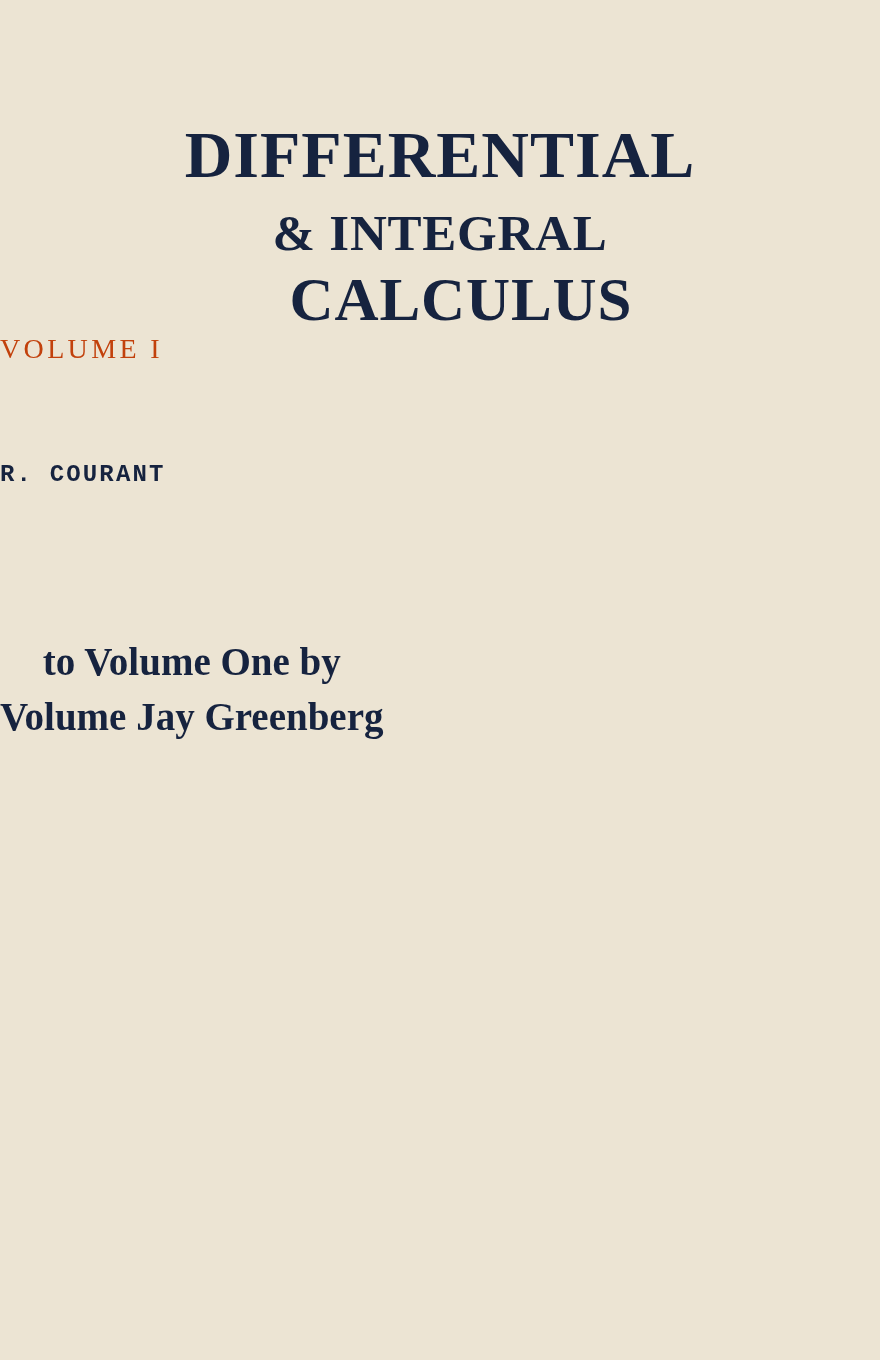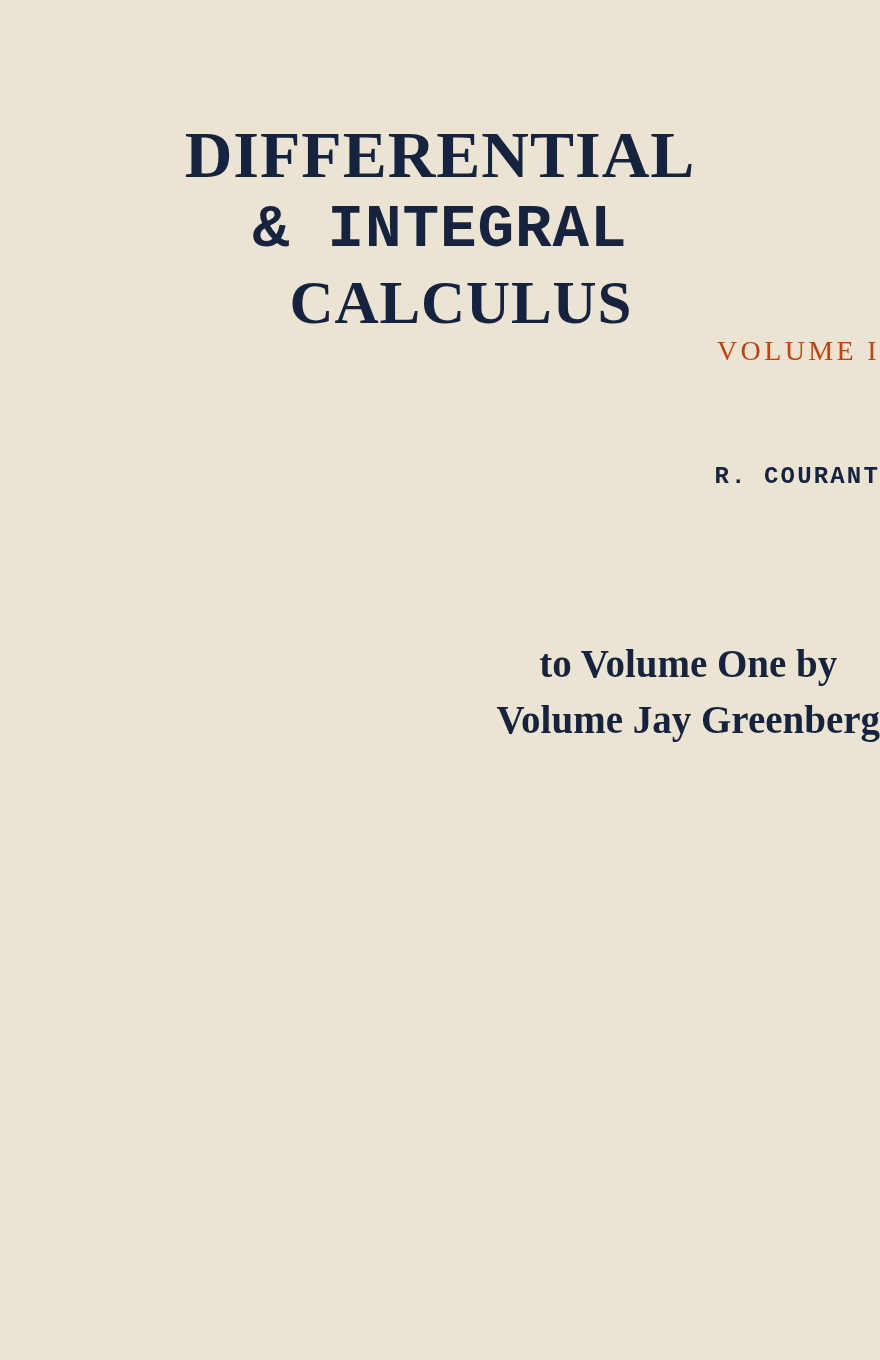--- a/index.html
+++ b/index.html
@@ -14,44 +14,43 @@
     overflow: hidden;
   }
   .cover {
     position: relative;
     width: 880px;
     height: 1360px;
     background: #ece4d3;
     box-sizing: border-box;
     display: flex;
     flex-direction: column;
-    align-items: flex-end;
+    align-items: flex-start;
   }
   .title-block {
     margin-top: 120px;
     width: 100%;
     text-align: center;
     color: #16233f;
   }
   .title-line {
     font-family: "Liberation Serif", serif;
     font-weight: bold;
     letter-spacing: 0.02em;
     line-height: 1.06;
     color: #16233f;
   }
   .title-line-1 {
     font-size: 66px;
     letter-spacing: 0.015em;
   }
   .title-line-2 {
-    font-size: 61px;
-    margin-top: 8px;
+    font-size: 51px;
+    margin-top: 16px;
     letter-spacing: 0.015em;
-    font-family: Liberation Mono, monospace;
   }
   .title-line-3 {
     font-size: 61px;
     margin-top: 8px;
     letter-spacing: 0.015em;
     padding-left: 42px;
   }
   .volume {
     font-size: 28px;
     font-family: "Liberation Serif", serif;

